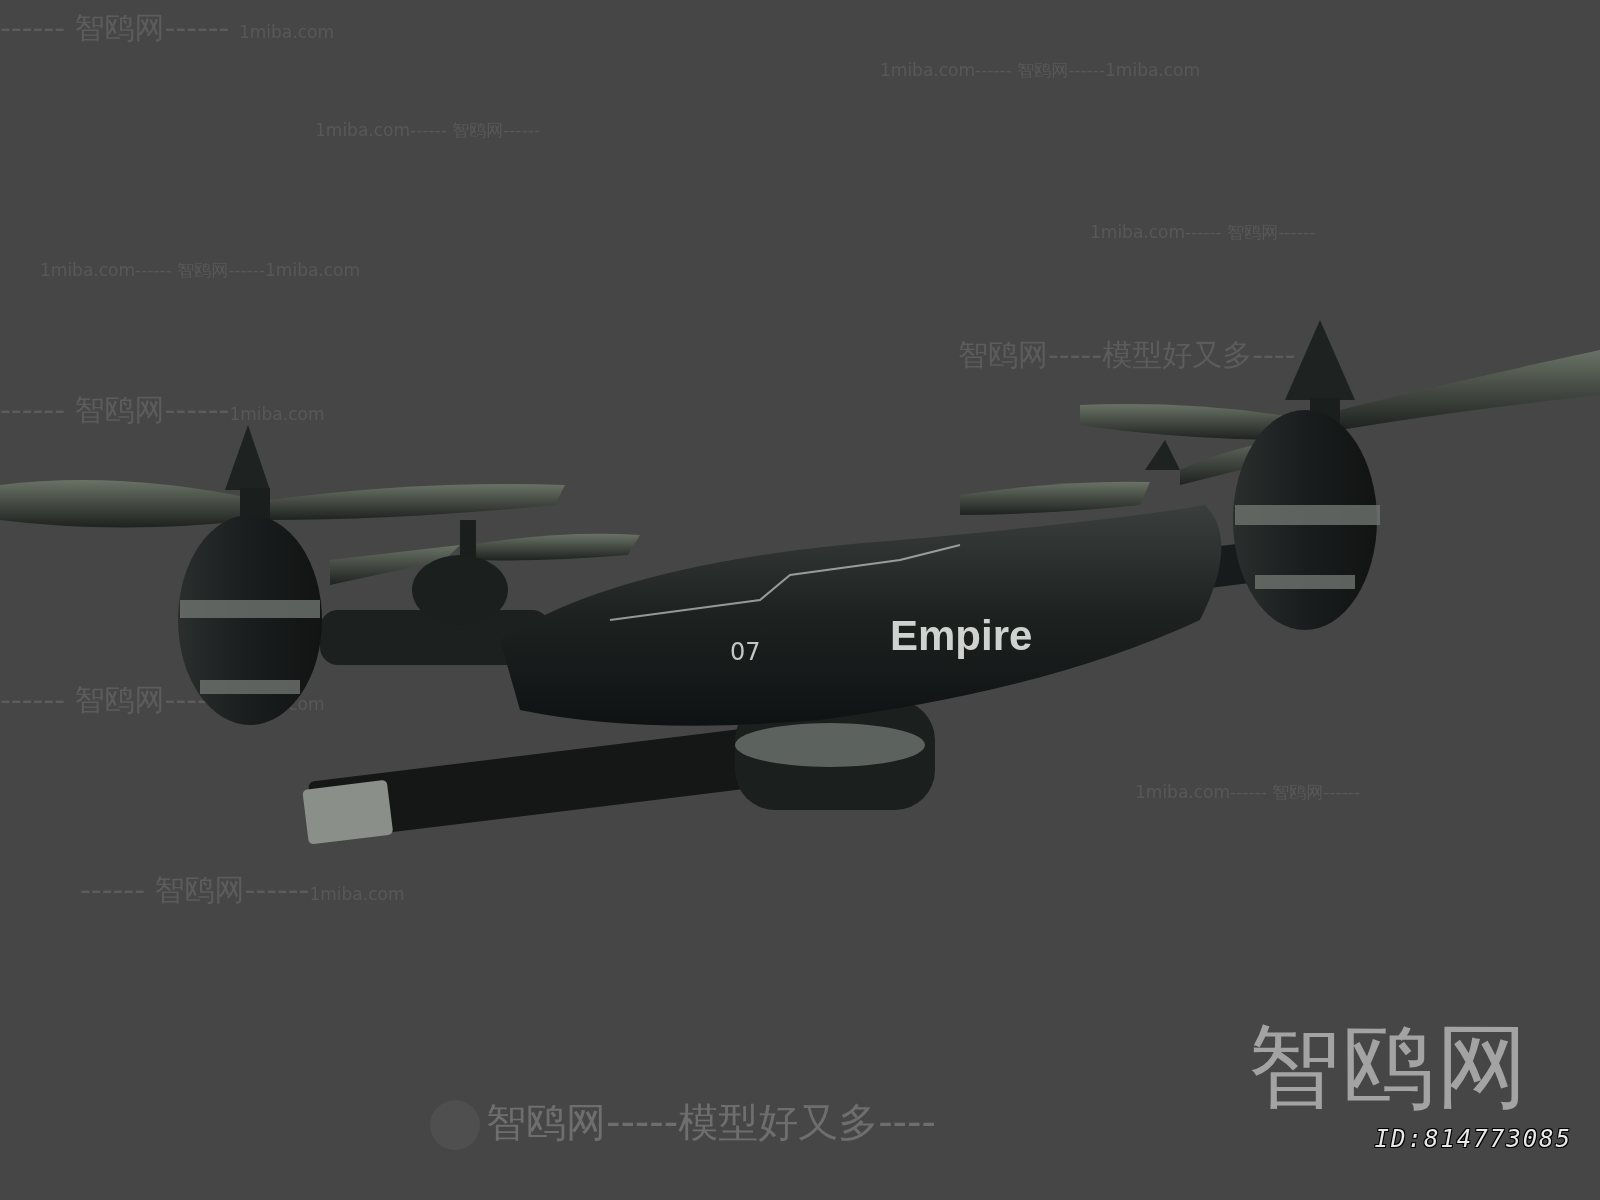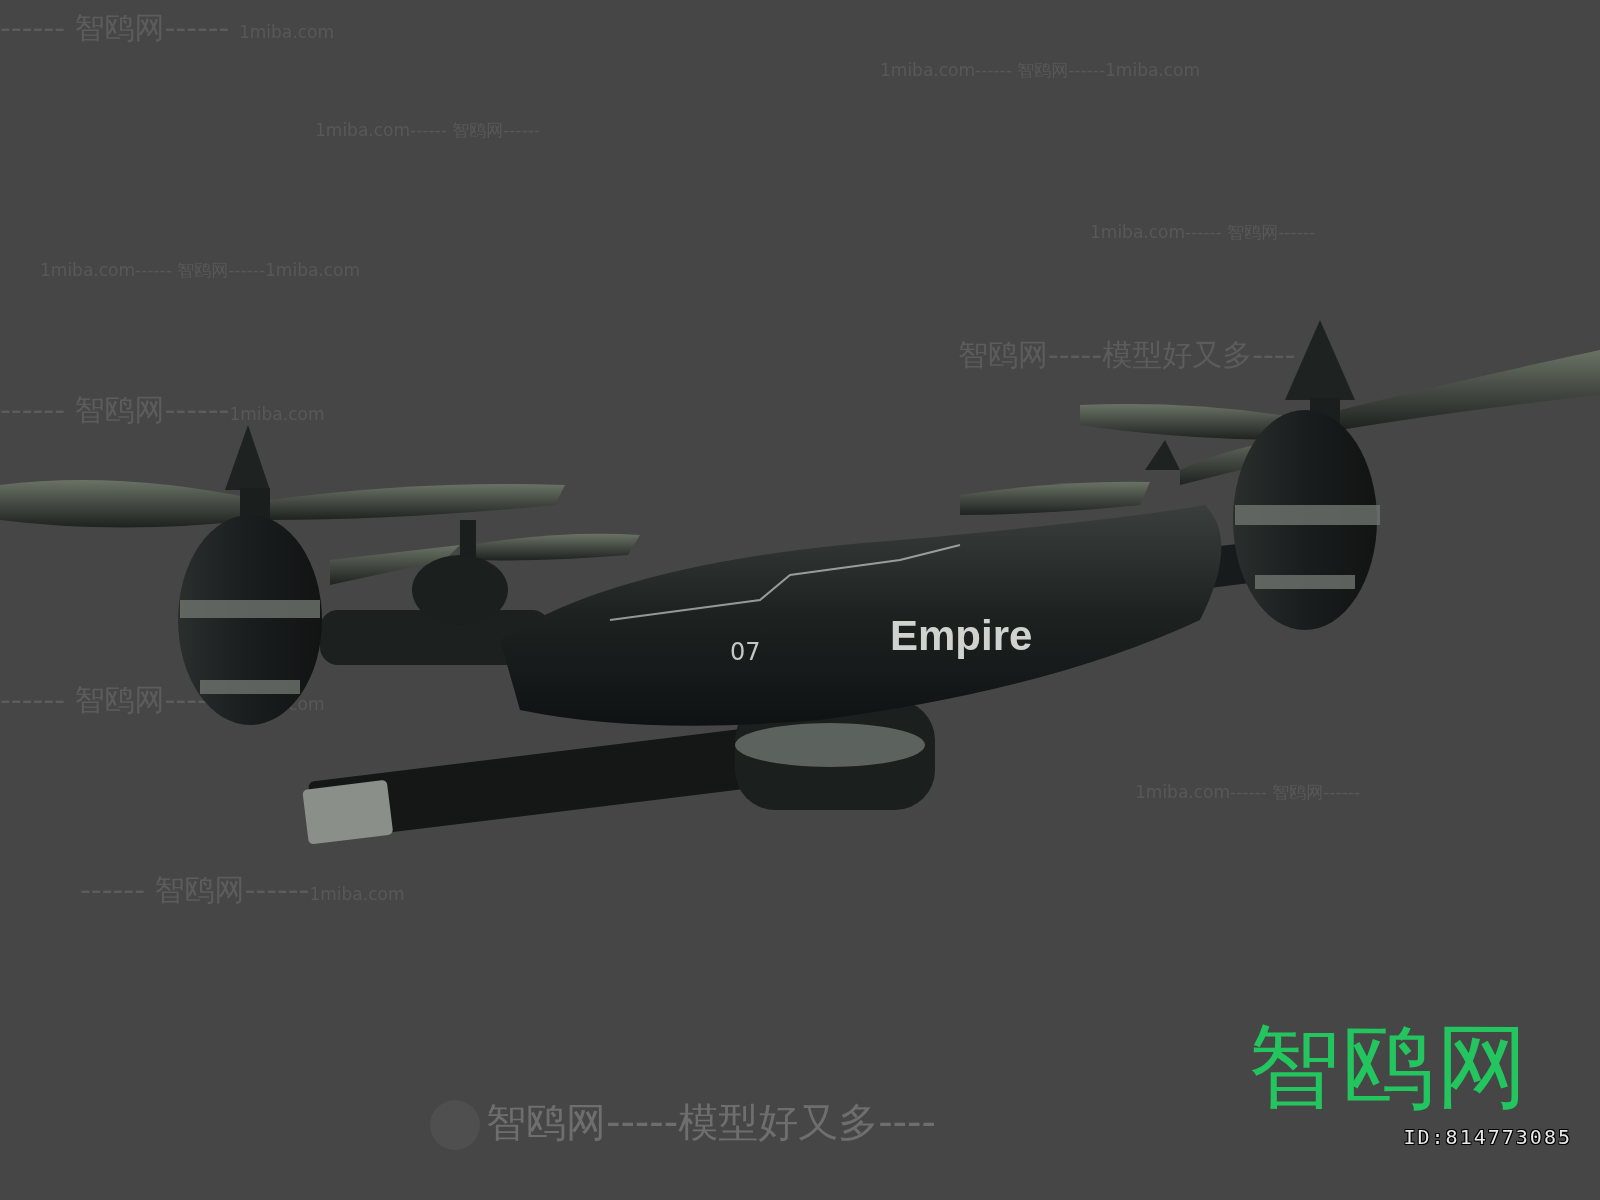--- a/index.html
+++ b/index.html
@@ -1,21 +1,21 @@
 <!DOCTYPE html>
 <html><head>
 <meta charset="utf-8">
 <style>
   html,body{margin:0;padding:0;}
   body{width:1600px;height:1200px;background:#464646;position:relative;overflow:hidden;font-family:"DejaVu Sans",sans-serif;}
   .wm{position:absolute;color:#5c5c5c;white-space:nowrap;font-size:30px;}
   .wm .url{font-size:17px;color:#585858;}
   #render{position:absolute;left:0;top:0;width:1600px;height:1200px;}
-  .brand{position:absolute;right:70px;top:1005px;color:#22c55e;font-size:92px;letter-spacing:2px;}
-  .id{position:absolute;right:28px;top:1125px;color:#e8e8e8;font-size:20px;letter-spacing:2px;text-shadow:1px 1px 0 #000,-1px -1px 0 #000,1px -1px 0 #000,-1px 1px 0 #000;font-family:"DejaVu Sans Mono",monospace;}
+  .brand{position:absolute;right:70px;top:1005px;color:#a3a3a3;font-size:92px;letter-spacing:2px;}
+  .id{position:absolute;right:28px;top:1125px;color:#e8e8e8;font-size:24px;letter-spacing:2px;text-shadow:1px 1px 0 #000,-1px -1px 0 #000,1px -1px 0 #000,-1px 1px 0 #000;font-family:"DejaVu Sans Mono",monospace;font-style:italic;}
   .bottom{position:absolute;left:430px;top:1095px;color:#6e6e6e;font-size:40px;}
   .bird{display:inline-block;width:50px;height:50px;border-radius:50%;background:#4f4f4f;vertical-align:middle;margin-right:6px;position:relative;}
 </style>
 </head>
 <body>
 
 <div id="watermarks">
     <div class="wm" style="left: 0px; top: 8px;"><span>------ 智鸥网------ </span><span class="url">1miba.com</span></div>
     <div class="wm" style="left: 880px; top: 48px;"><span></span><span class="url">1miba.com------ 智鸥网------1miba.com</span></div>
     <div class="wm" style="left: 315px; top: 108px;"><span></span><span class="url">1miba.com------ 智鸥网------</span></div>

